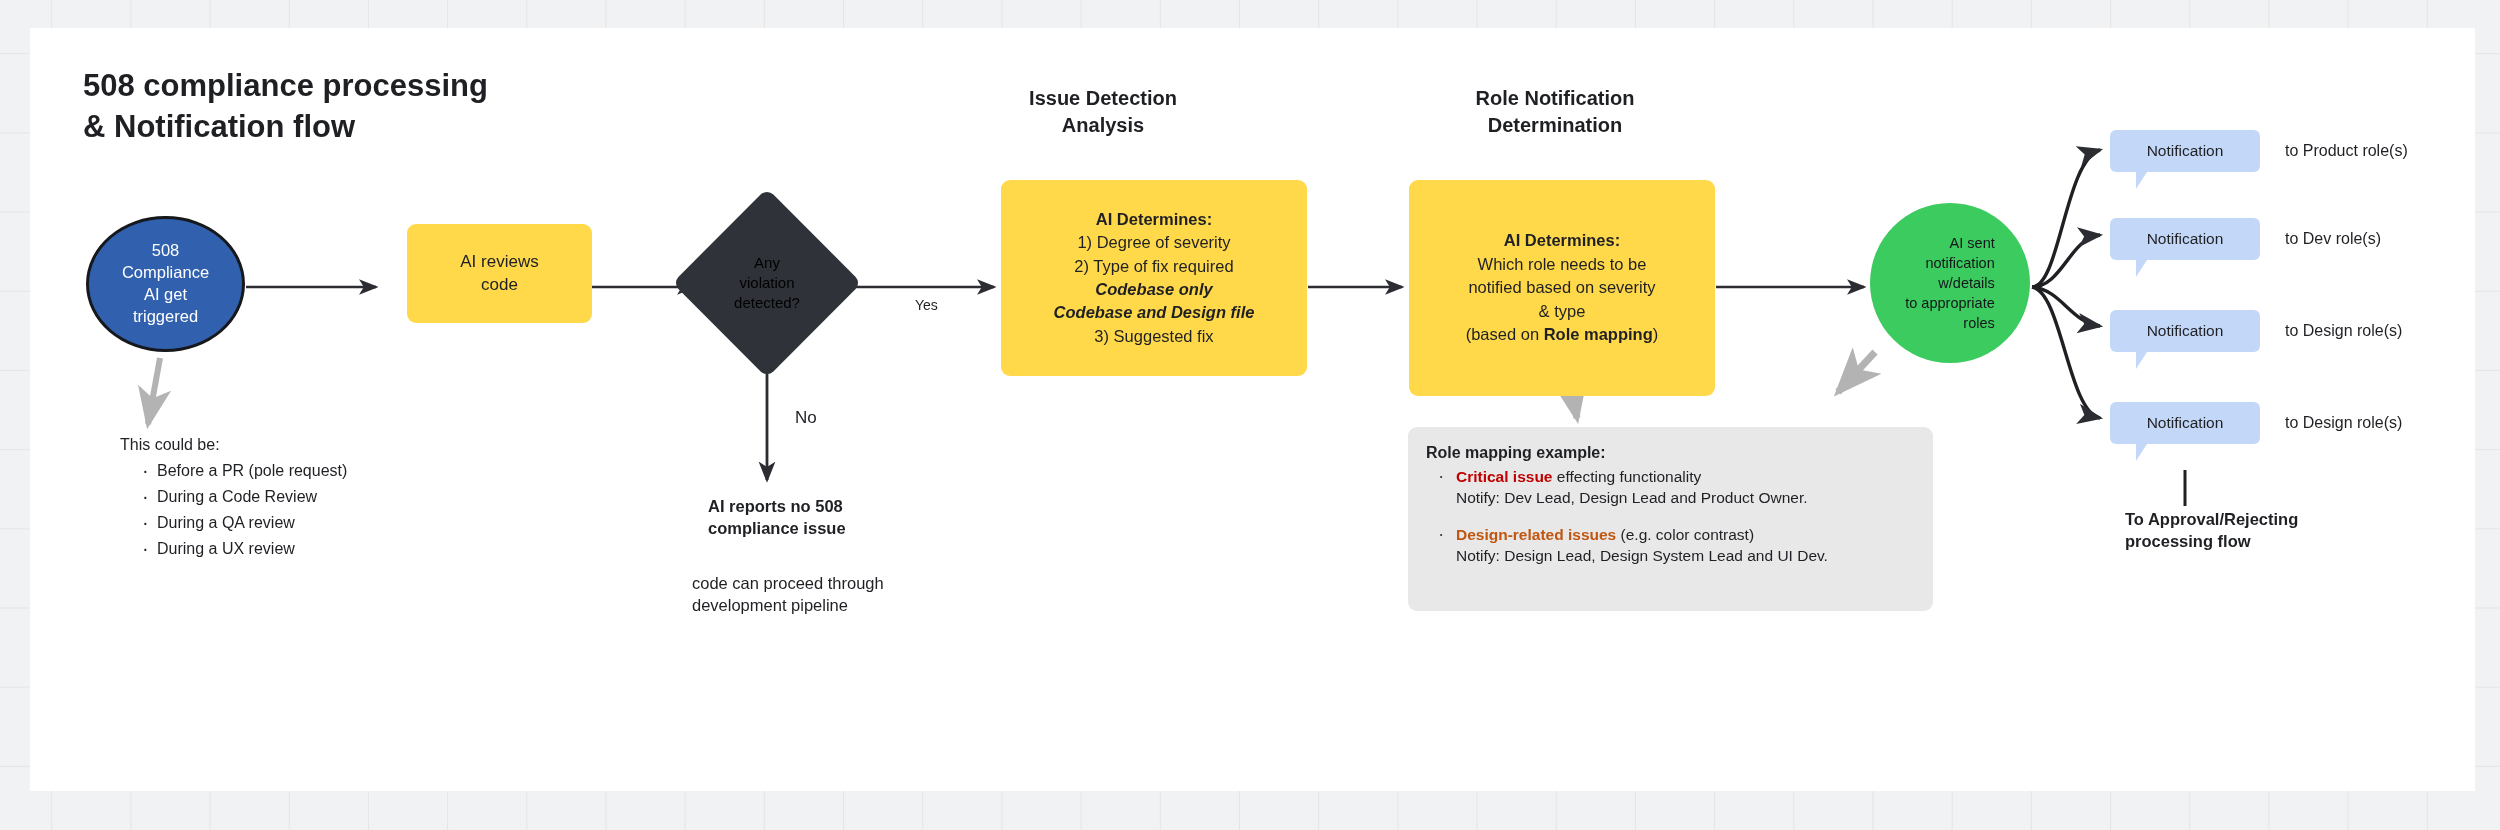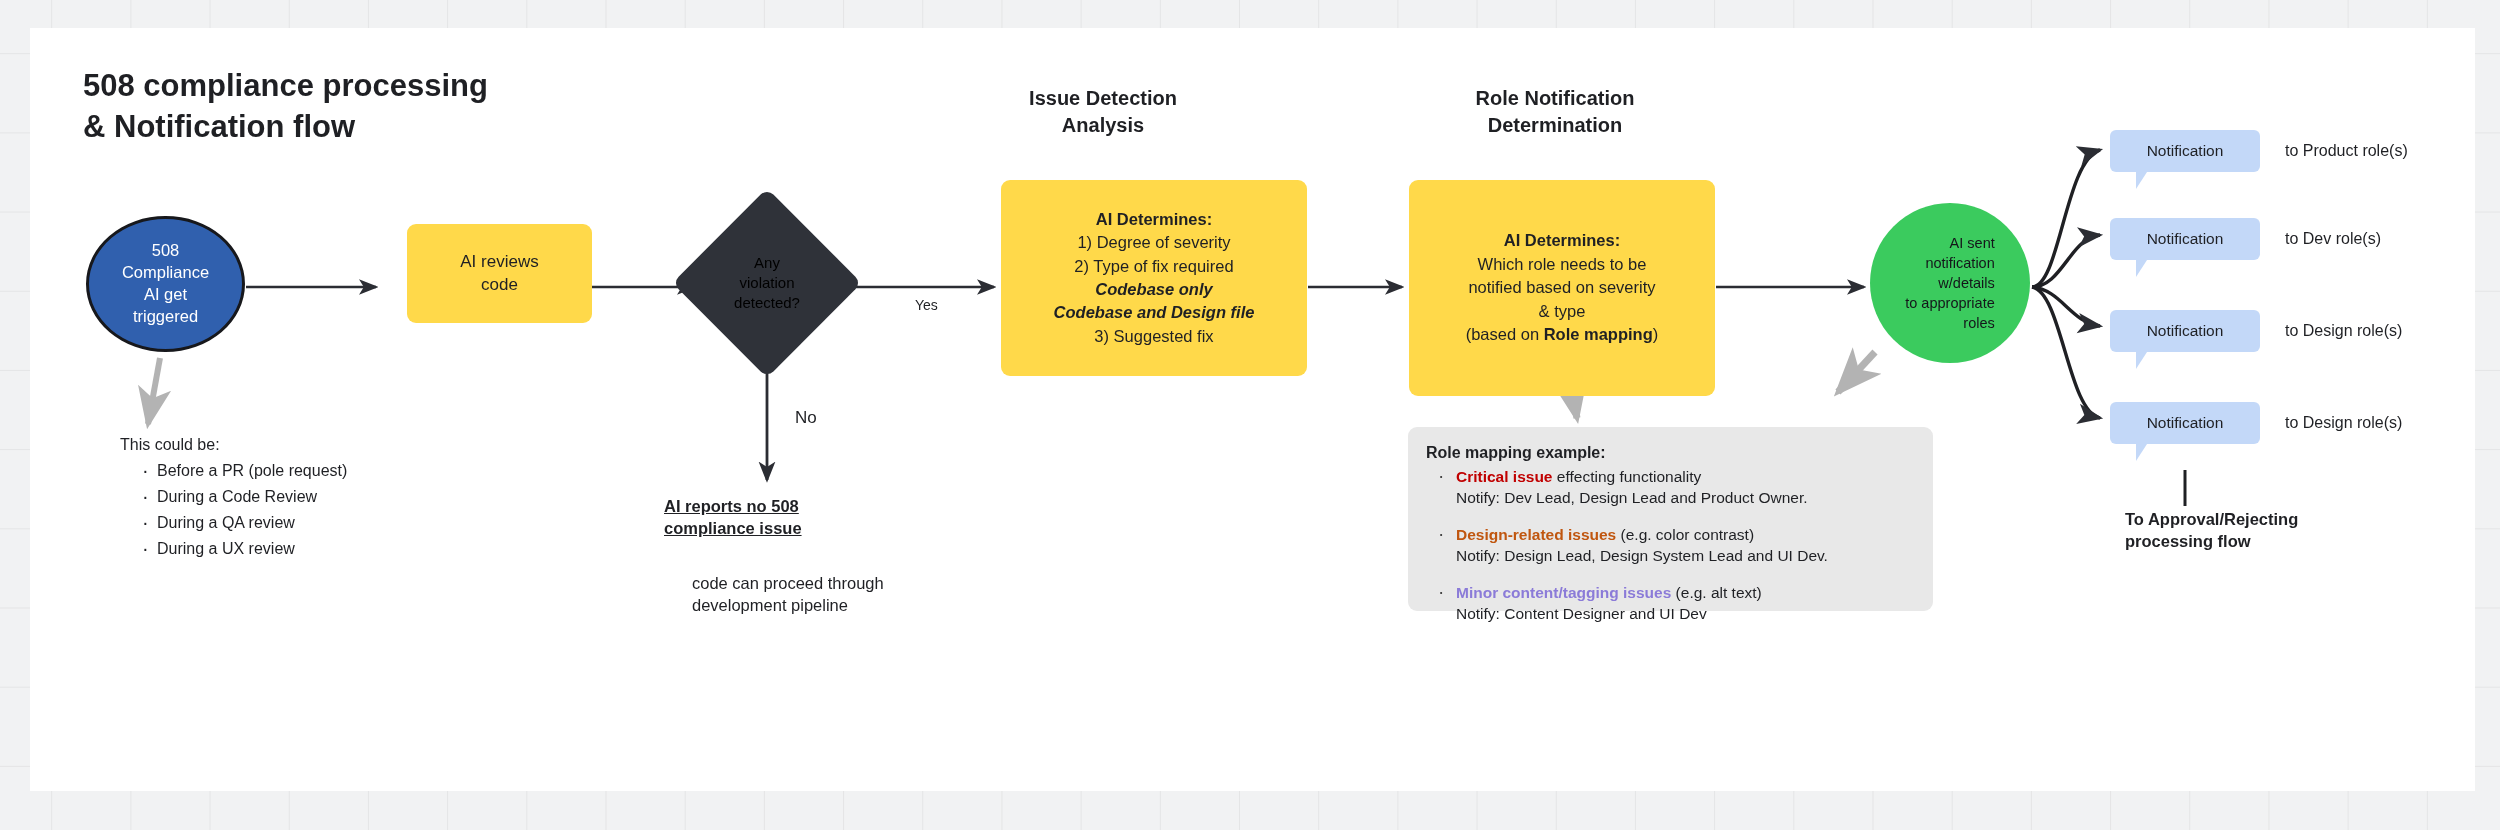--- a/index.html
+++ b/index.html
@@ -93,21 +93,21 @@
     position:absolute;font-size:16px;color:#1f2024;white-space:nowrap;
   }
 
   
   .txt{position:absolute;color:#1f2024;}
   #could-be{left:120px;top:437px;font-size:16px;line-height:1.06;}
   #could-be ul{margin:4px 0 0 0;padding-left:20px;list-style:none;}
   #could-be li{position:relative;padding-left:17px;margin-top:9px;font-size:16px;}
   #could-be li:before{content:"\00B7";position:absolute;left:2px;top:-3px;font-size:20px;}
 
-  #no-report{left:664px;top:495px;font-size:16.5px;font-weight:bold;line-height:1.36;text-decoration:underline;}
+  #no-report{left:708px;top:495px;font-size:16.5px;font-weight:bold;line-height:1.36;}
   #no-proceed{left:692px;top:552px;font-size:16.5px;line-height:1.36;}
 
   #yes-label{left:915px;top:258px;font-size:14px;margin-top:39px;}
   #no-label{left:795px;top:408px;font-size:17px;}
 
   #approval{left:2125px;top:508px;font-size:16.5px;font-weight:bold;line-height:1.36;}
 
   
   #rolemap{
     position:absolute;left:1408px;top:427px;width:525px;height:184px;
@@ -239,24 +239,20 @@
   <div class="rm-item">
     <span class="rm-key" id="rm-key-0" style="color: rgb(192, 0, 0);">Critical issue</span><span> effecting functionality</span><br>
     <span>Notify: Dev Lead, Design Lead and Product Owner.</span>
   </div>
 
   <div class="rm-item gap">
     <span class="rm-key" id="rm-key-1" style="color: rgb(192, 86, 15);">Design-related issues</span><span> (e.g. color contrast)</span><br>
     <span>Notify: Design Lead, Design System Lead and UI Dev.</span>
   </div>
 
-  <div class="rm-item gap">
-    <span class="rm-key" id="rm-key-2" style="color: rgb(139, 123, 216);">Minor content/tagging issues</span><span> (e.g. alt text)</span><br>
-    <span>Notify: Content Designer and UI Dev</span>
-  </div>
 </div>
 
 <div class="circle-green" style="white-space: pre-line; text-align: right;">AI sent
 notification
 w/details
 to appropriate
 roles</div>
 
 <div class="bubble" style="left:2110px;top:130px;">Notification</div>
 <div class="bubble-to" style="left:2285px;top:142px;">to Product role(s)</div>

